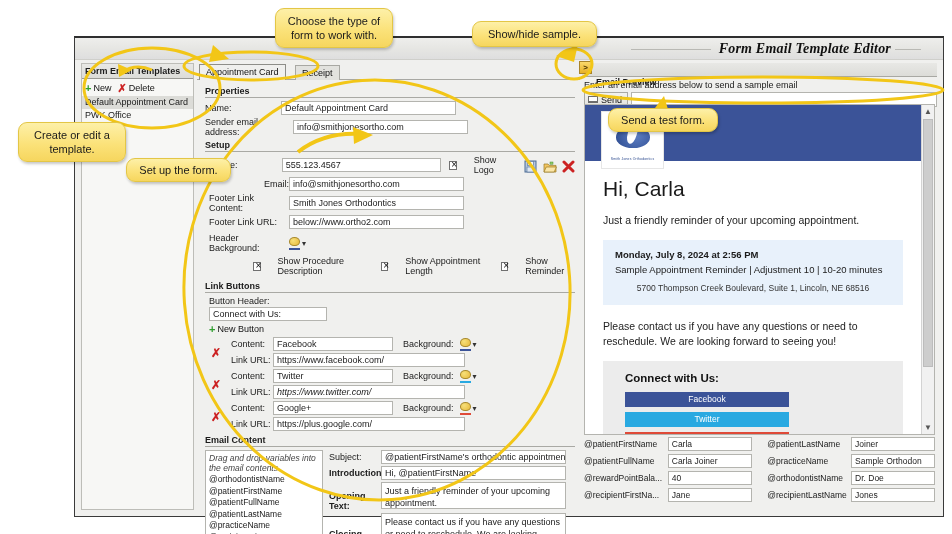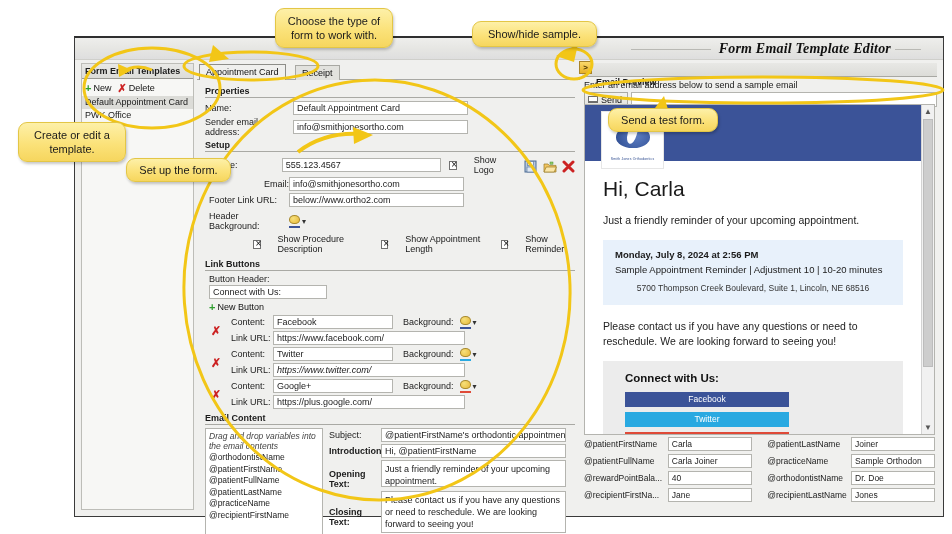--- a/index.html
+++ b/index.html
@@ -255,21 +255,21 @@
       <div class="tabstrip">
         <div class="tab active" style="left:2px;">Appointment Card</div>
         <div class="tab inactive" style="left:98px;">Receipt</div>
       </div>
 
       <div class="form-body">
 
         <div class="sec-head">Properties</div>
 
         <div class="row">
-          <div class="lbl" style="width:88px;">Name:</div>
+          <div class="lbl" style="width:76px;">Name:</div>
           <div class="inp" style="width:175px;">Default Appointment Card</div>
         </div>
         <div class="row">
           <div class="lbl" style="width:88px;">Sender email address:</div>
           <div class="inp" style="width:175px;">info@smithjonesortho.com</div>
         </div>
 
         <div class="sec-head">Setup</div>
 
         <div class="row">
@@ -302,20 +302,24 @@
               <path d="M2 2 L11 11 M11 2 L2 11" stroke="#cc2222" stroke-width="3" stroke-linecap="round"></path>
             </svg>
           </span>
         </div>
 
         <div class="row">
           <div class="lbl" style="width:84px;padding-left:4px;text-align:right;">Email:</div>
           <div class="inp" style="width:175px;">info@smithjonesortho.com</div>
         </div>
 
+        <div class="row">
+          <div class="lbl" style="width:84px;padding-left:4px;">Footer Link Content:</div>
+          <div class="inp" style="width:175px;">Smith Jones Orthodontics</div>
+        </div>
 
         <div class="row">
           <div class="lbl" style="width:84px;padding-left:4px;">Footer Link URL:</div>
           <div class="inp" style="width:175px;">below://www.ortho2.com</div>
         </div>
 
         <div class="row" style="margin-top:4px;">
           <div class="lbl" style="width:84px;padding-left:4px;">Header Background:</div>
           <span class="palette">
             <span class="pal-body"></span>

